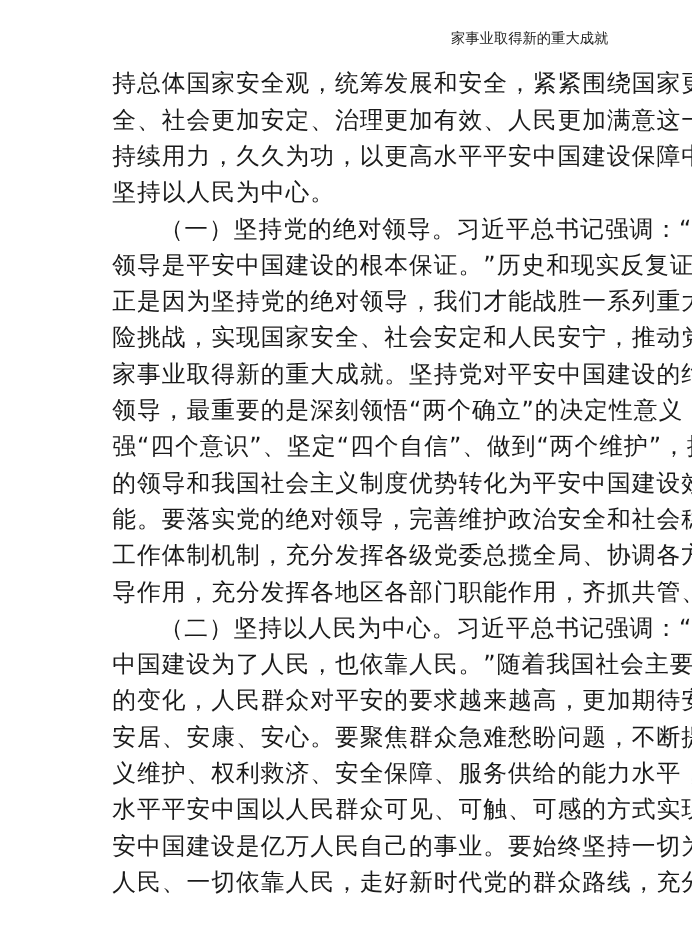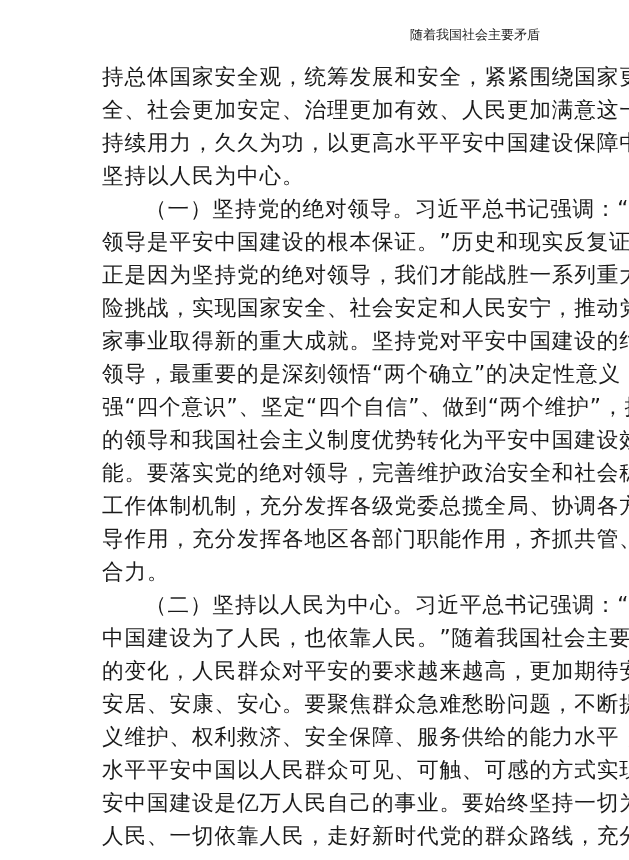--- a/index.html
+++ b/index.html
@@ -20,39 +20,38 @@
   }
   .line.indent { padding-left: 43px; }
   .page-number {
     position: absolute; top: 830px; left: 509px; font-size: 13px;
     font-family: "Liberation Serif", serif; color: #7f1d1d; margin-top: 36px;
   }
 </style>
 </head>
 <body>
 
-<div class="running-head">随着我国社会主要矛盾</div>
+<div class="running-head">家事业取得新的重大成就</div>
 
 <div class="body-text">
   <div class="line">持总体国家安全观，统筹发展和安全，紧紧围绕国家更加安</div>
   <div class="line">全、社会更加安定、治理更加有效、人民更加满意这一目标，</div>
   <div class="line">持续用力，久久为功，以更高水平平安中国建设保障中国式</div>
   <div class="line">坚持以人民为中心。</div>
   <div class="line indent">（一）坚持党的绝对领导。习近平总书记强调：“党的</div>
   <div class="line">领导是平安中国建设的根本保证。”历史和现实反复证明，</div>
   <div class="line">正是因为坚持党的绝对领导，我们才能战胜一系列重大风</div>
   <div class="line">险挑战，实现国家安全、社会安定和人民安宁，推动党和国</div>
   <div class="line">家事业取得新的重大成就。坚持党对平安中国建设的绝对</div>
   <div class="line">领导，最重要的是深刻领悟“两个确立”的决定性意义，增</div>
   <div class="line">强“四个意识”、坚定“四个自信”、做到“两个维护”，把党</div>
   <div class="line">的领导和我国社会主义制度优势转化为平安中国建设效</div>
   <div class="line">能。要落实党的绝对领导，完善维护政治安全和社会稳定</div>
   <div class="line">工作体制机制，充分发挥各级党委总揽全局、协调各方的领</div>
   <div class="line">导作用，充分发挥各地区各部门职能作用，齐抓共管、形成</div>
-  <div class="line">合力。</div>
   <div class="line indent">（二）坚持以人民为中心。习近平总书记强调：“平安</div>
   <div class="line">中国建设为了人民，也依靠人民。”随着我国社会主要矛盾</div>
   <div class="line">的变化，人民群众对平安的要求越来越高，更加期待安业、</div>
   <div class="line">安居、安康、安心。要聚焦群众急难愁盼问题，不断提高正</div>
   <div class="line">义维护、权利救济、安全保障、服务供给的能力水平，让更高</div>
   <div class="line">水平平安中国以人民群众可见、可触、可感的方式实现。平</div>
   <div class="line">安中国建设是亿万人民自己的事业。要始终坚持一切为了</div>
   <div class="line">人民、一切依靠人民，走好新时代党的群众路线，充分调动</div>
 </div>
 

